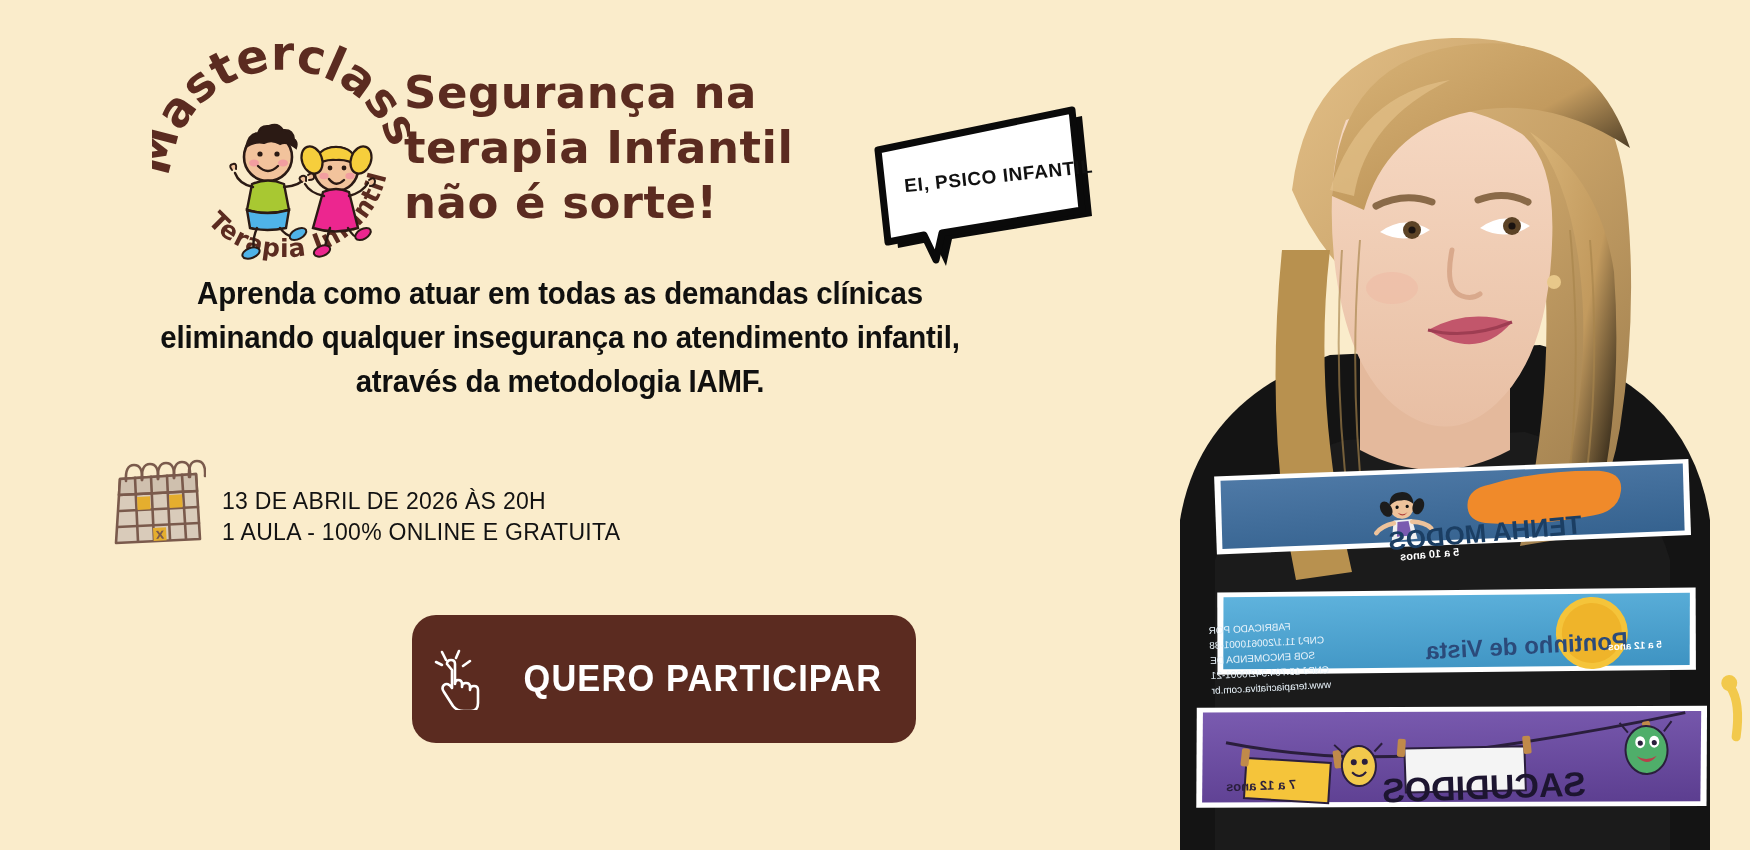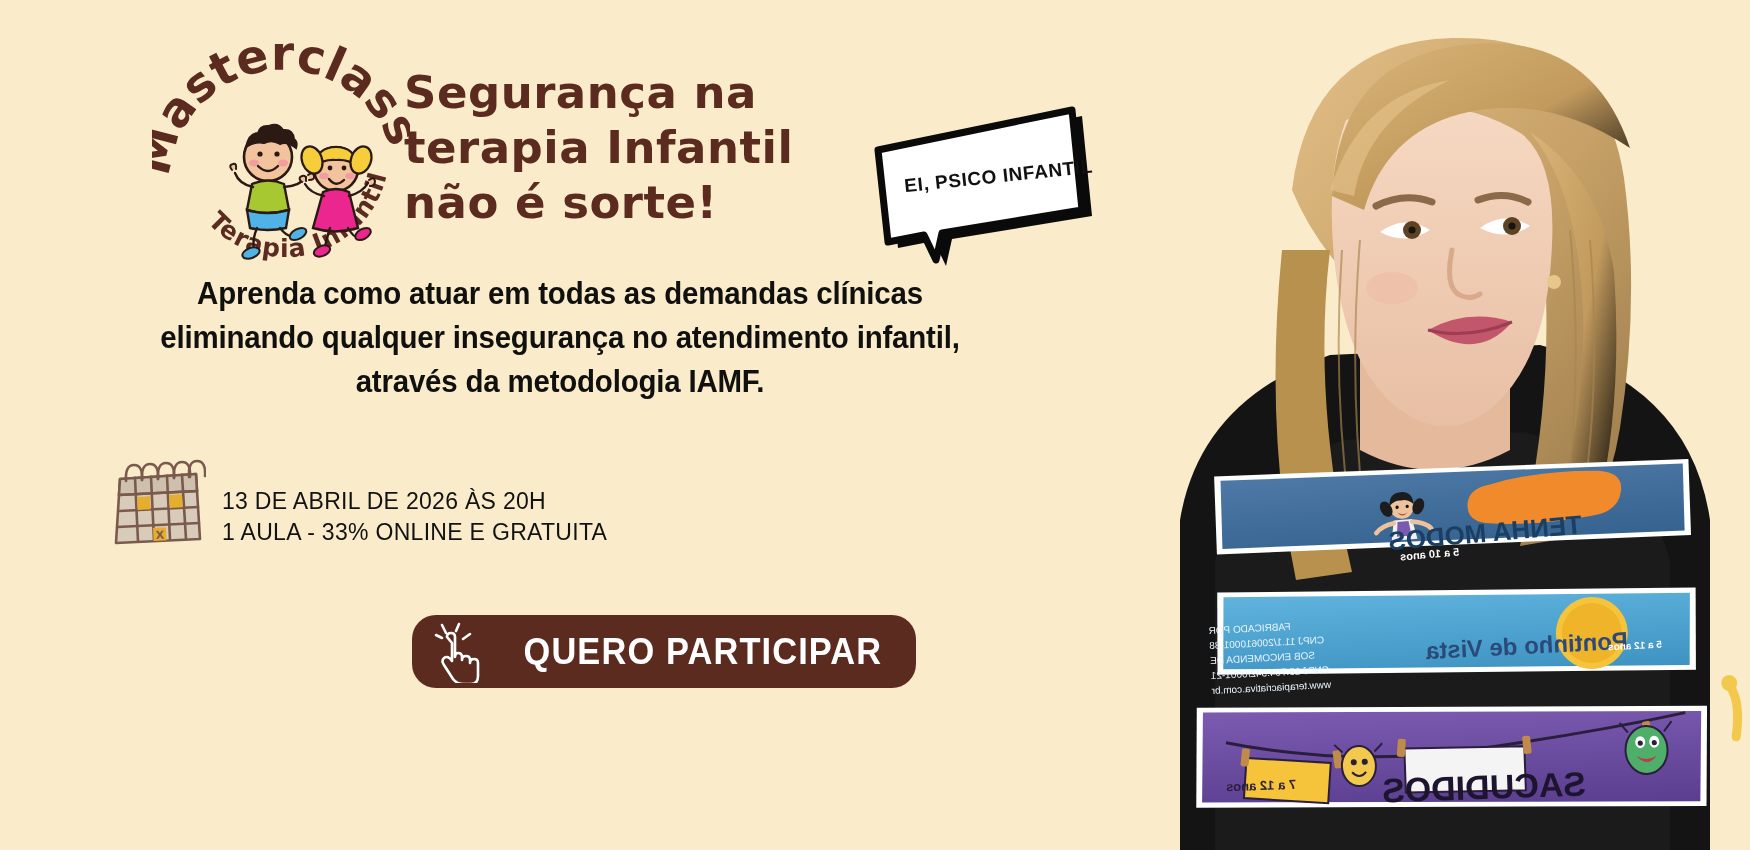--- a/index.html
+++ b/index.html
@@ -76,21 +76,21 @@
     letter-spacing: 0.3px;
     padding-bottom: 2px;
   }
   #info-lines .info-line { display:block; white-space:nowrap; }
   #info-lines .strong { font-weight: 700; }
 
   
   #cta-button {
     position: absolute;
     left: 412px; top: 615px;
-    width: 504px; height: 73px;
+    width: 504px; height: 128px;
     background: #5B2B20;
     border-radius: 24px;
     border: none;
     display: flex;
     align-items: center;
     justify-content: center;
     gap: 26px;
     cursor: pointer;
     padding: 0 18px;
   }
@@ -260,21 +260,21 @@
         </g>
 
         <rect x="29" y="42" width="13" height="13" fill="#E5AE2E" transform="rotate(-3 29 42)"></rect>
         <rect x="61" y="40" width="13" height="13" fill="#E5AE2E" transform="rotate(-3 61 40)"></rect>
         <rect x="45" y="73" width="13" height="13" fill="#E5AE2E" transform="rotate(-3 45 73)"></rect>
         <text x="48" y="84" font-family="DejaVu Sans, sans-serif" font-size="11" font-weight="700" fill="#7A5A4C" transform="rotate(-3 48 84)">X</text>
       </svg>
     </div>
     <div id="info-lines">
       <span class="info-line">13 DE ABRIL DE 2026 ÀS 20H</span>
-      <span class="info-line">1 AULA - 33% ONLINE E GRATUITA</span>
+      <span class="info-line">1 AULA - 100% ONLINE E GRATUITA</span>
     </div>
   </div>
 
   <button id="cta-button">
     <span id="cta-icon">
       <svg viewBox="0 0 52 62" xmlns="http://www.w3.org/2000/svg">
         <g stroke="#FFFFFF" stroke-width="2.6" fill="none" stroke-linecap="round" stroke-linejoin="round">
 
           <path d="M14,12 L10,4"></path>
           <path d="M4,17 L-2,14" transform="translate(6,0)"></path>

